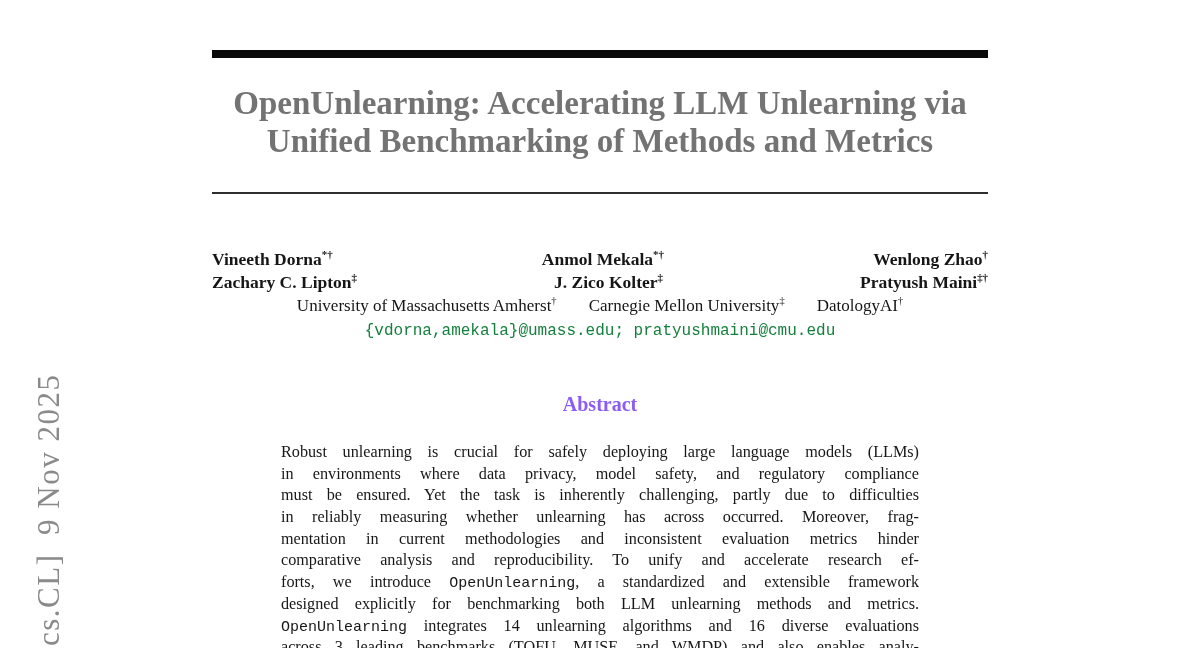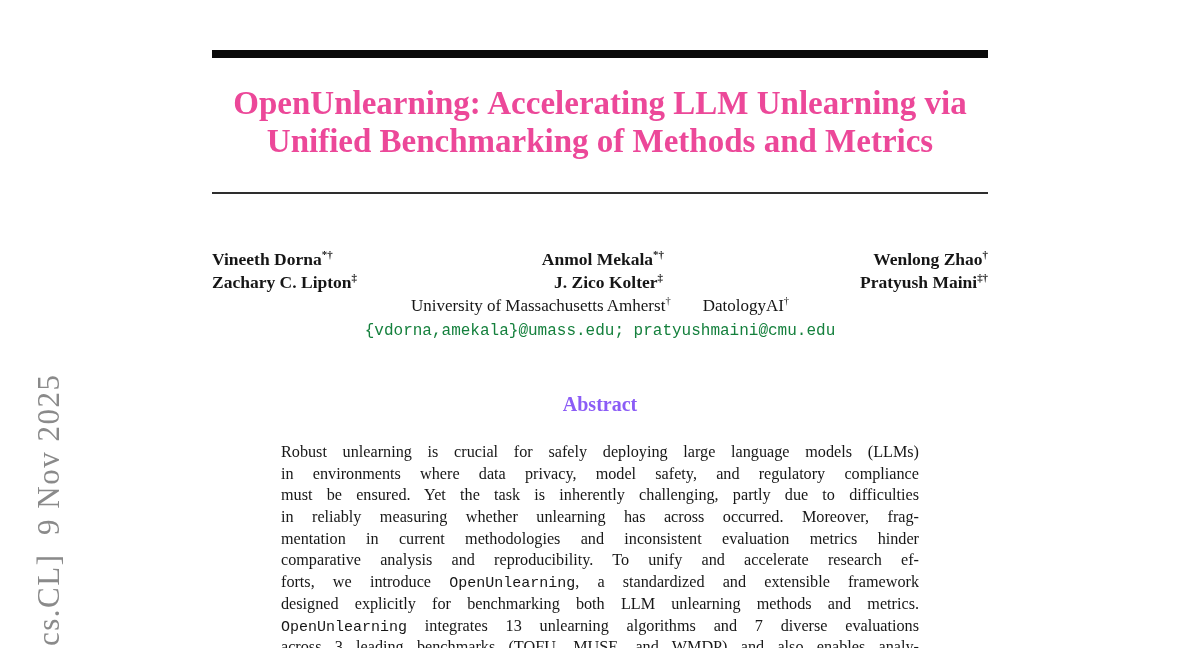--- a/index.html
+++ b/index.html
@@ -47,21 +47,21 @@
   .title {
     position: absolute;
     left: 212px;
     top: 84px;
     width: 776px;
     margin: 0;
     text-align: center;
     font-size: 33px;
     line-height: 38px;
     font-weight: bold;
-    color: #ec4899;
+    color: #737373;
   }
 
   .authors-row {
     position: absolute;
     left: 212px;
     width: 776px;
     display: flex;
     justify-content: space-between;
     gap: 28px;
     font-weight: bold;
@@ -161,33 +161,34 @@
     </div>
 
   <div class="authors-row authors-row-2" id="authors-row-2">
       <span>Zachary C. Lipton<sup>‡</sup></span>
       <span>J. Zico Kolter<sup>‡</sup></span>
       <span>Pratyush Maini<sup>‡†</sup></span>
     </div>
 
   <div class="affil-row" id="affil-row">
       <span>University of Massachusetts Amherst<sup>†</sup></span>
+      <span>Carnegie Mellon University<sup>‡</sup></span>
       <span>DatologyAI<sup>†</sup></span>
     </div>
 
   <div class="emails">{vdorna,amekala}@umass.edu; pratyushmaini@cmu.edu</div>
 
   <h2 class="abstract-heading">Abstract</h2>
 
   <div class="abstract-body" id="abstract-body">
       <div class="abs-line"><span>Robust unlearning is crucial for safely deploying large language models (LLMs)</span></div>
       <div class="abs-line"><span>in environments where data privacy, model safety, and regulatory compliance</span></div>
       <div class="abs-line"><span>must be ensured. Yet the task is inherently challenging, partly due to difficulties</span></div>
       <div class="abs-line"><span>in reliably measuring whether unlearning has across occurred. Moreover, frag-</span></div>
       <div class="abs-line"><span>mentation in current methodologies and inconsistent evaluation metrics hinder</span></div>
       <div class="abs-line"><span>comparative analysis and reproducibility. To unify and accelerate research ef-</span></div>
       <div class="abs-line"><span>forts, we introduce </span><span class="mono">OpenUnlearning</span><span>, a standardized and extensible framework</span></div>
       <div class="abs-line"><span>designed explicitly for benchmarking both LLM unlearning methods and metrics.</span></div>
-      <div class="abs-line"><span class="mono">OpenUnlearning</span><span> integrates 13 unlearning algorithms and 7 diverse evaluations</span></div>
+      <div class="abs-line"><span class="mono">OpenUnlearning</span><span> integrates 14 unlearning algorithms and 16 diverse evaluations</span></div>
       <div class="abs-line"><span>across 3 leading benchmarks (TOFU, MUSE, and WMDP) and also enables analy-</span></div>
     </div>
 
 </div>
 
 </body></html>

